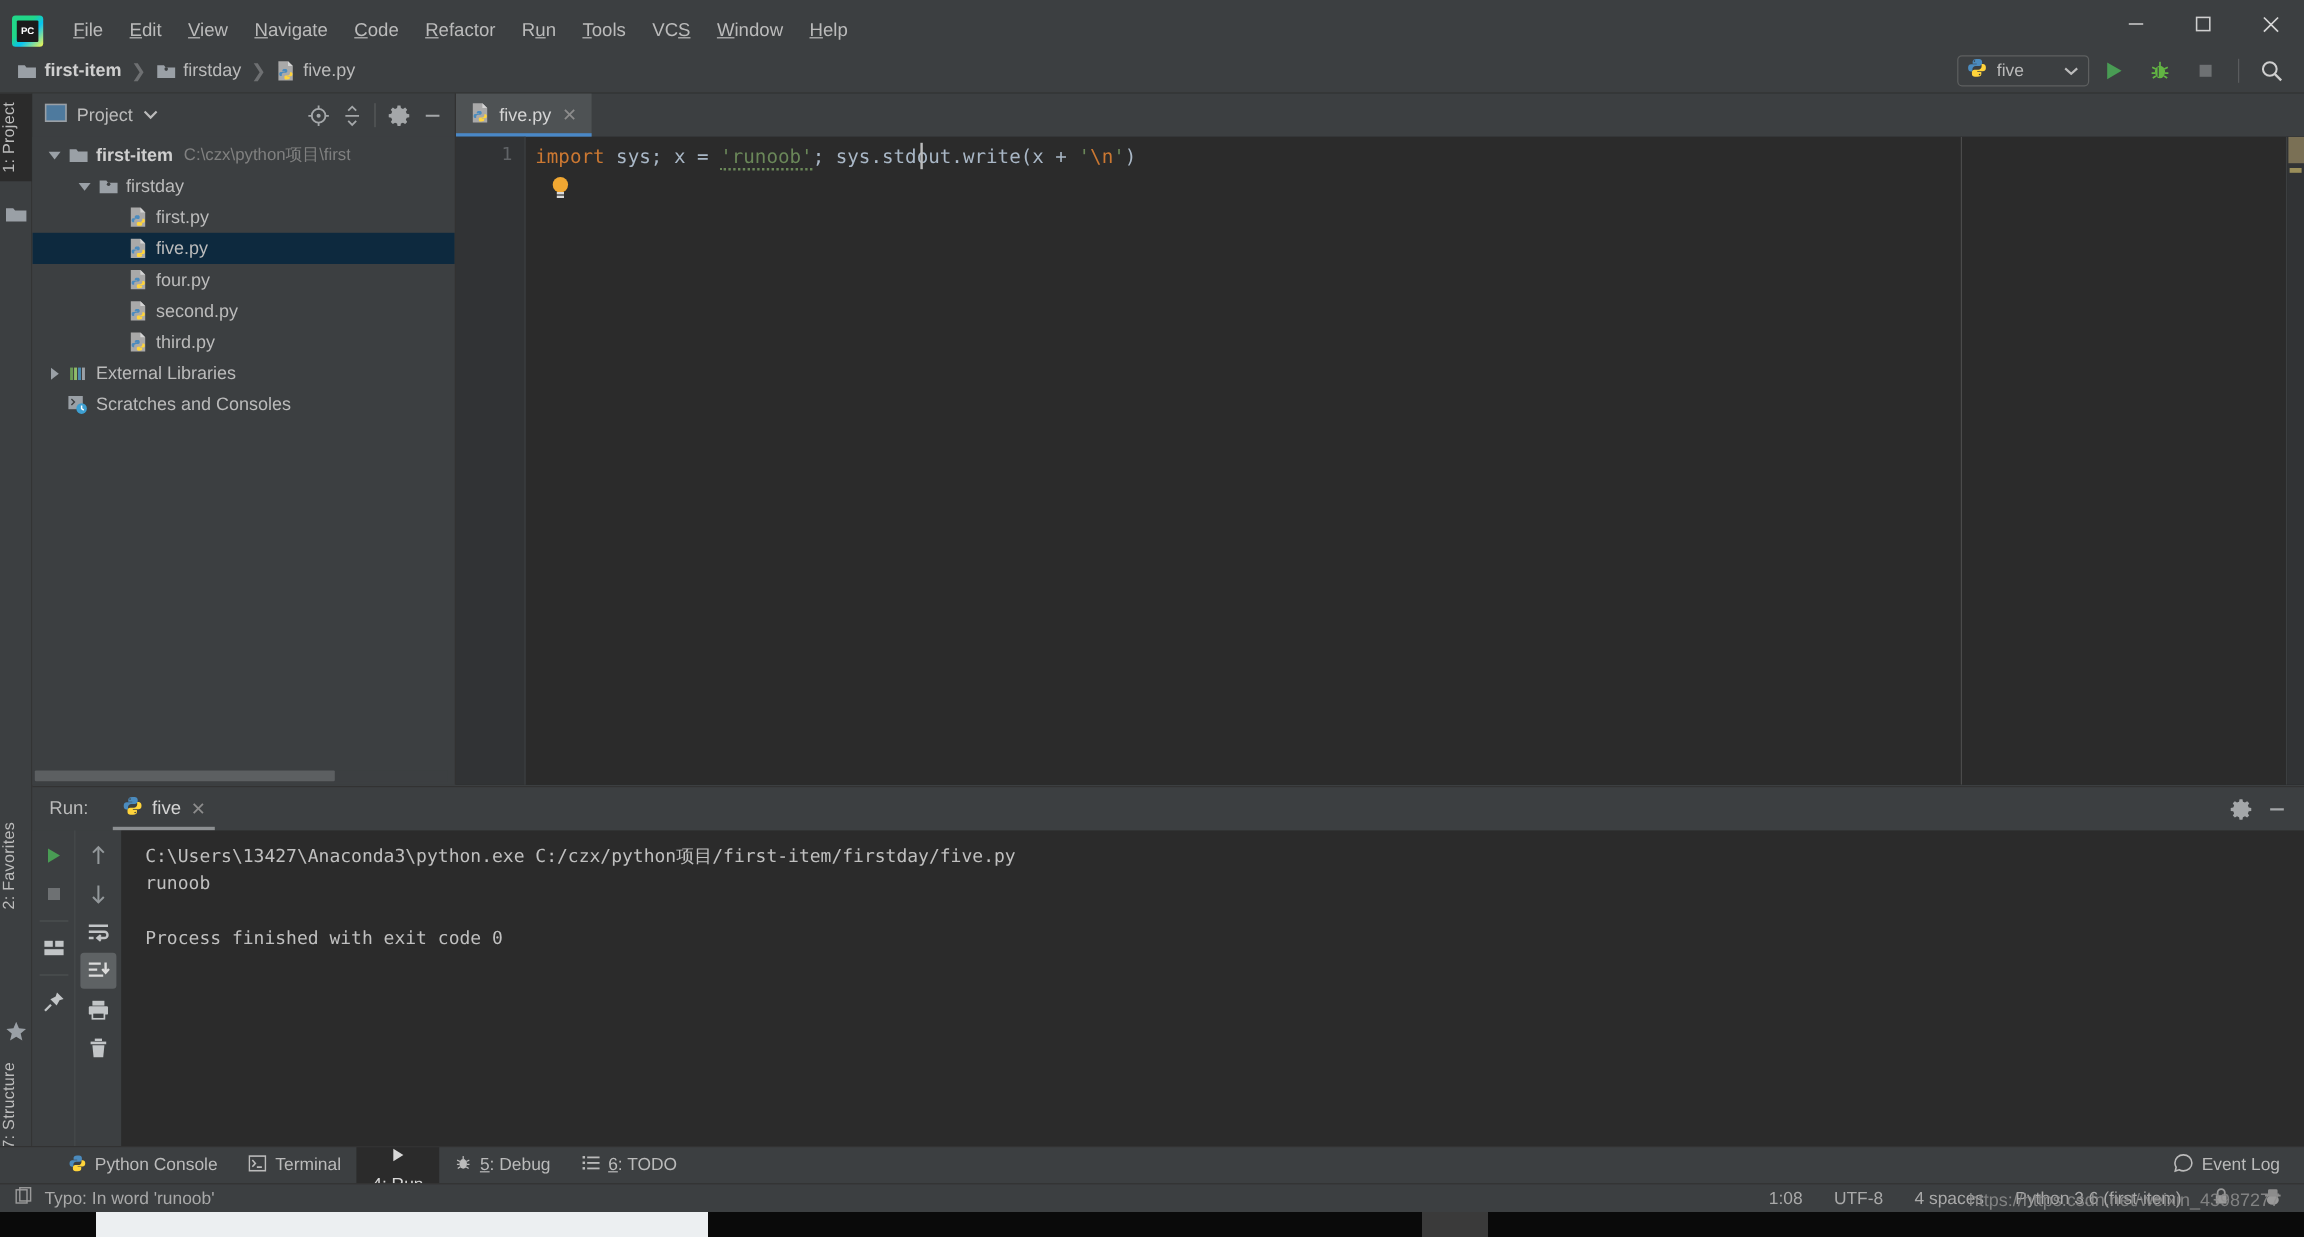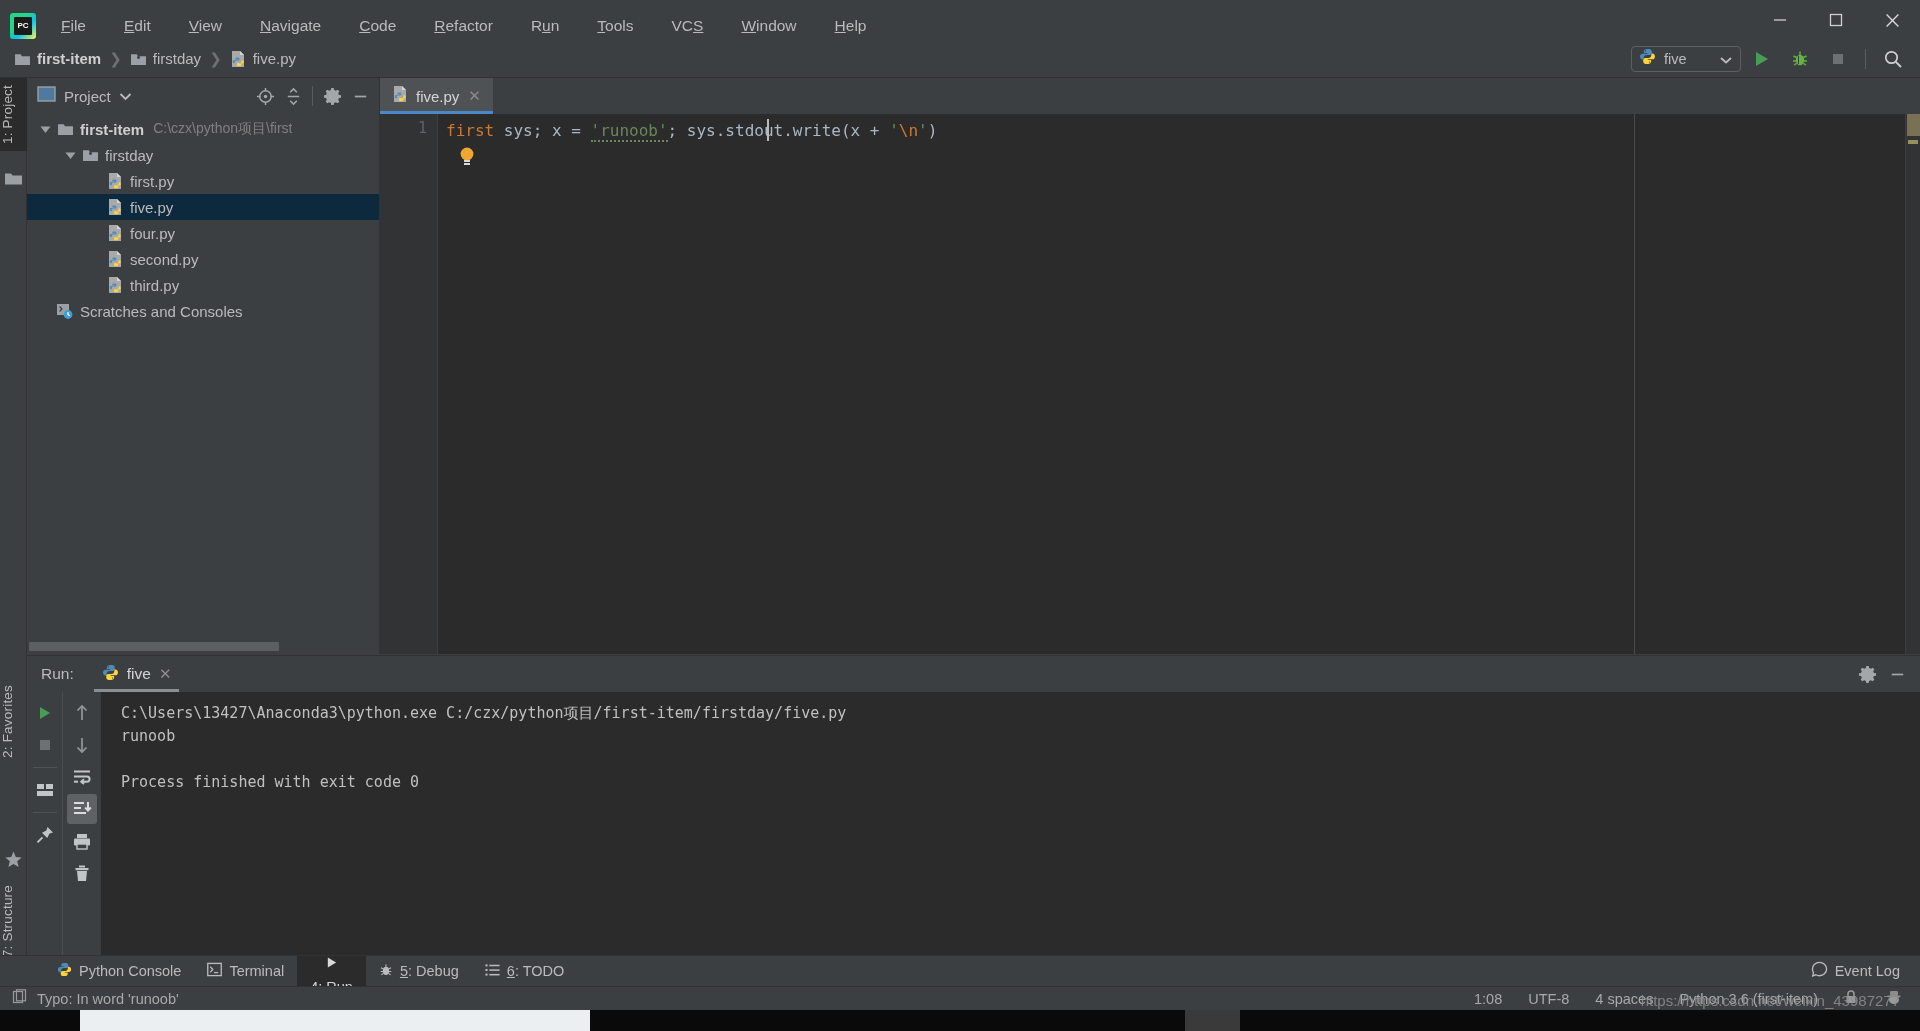--- a/index.html
+++ b/index.html
@@ -221,21 +221,21 @@
 </style>
 </head>
 <body>
 
 <div id="app">
 
   <div class="menubar">
     <div class="pc-logo">
       <div class="inner">PC</div>
     </div>
-    <div id="menu-items" style="display:flex;align-items:center;gap:16px;">
+    <div id="menu-items" style="display:flex;align-items:center;">
         <div class="menu-item"><span class="mn">F</span>ile</div>
         <div class="menu-item"><span class="mn">E</span>dit</div>
         <div class="menu-item"><span class="mn">V</span>iew</div>
         <div class="menu-item"><span class="mn">N</span>avigate</div>
         <div class="menu-item"><span class="mn">C</span>ode</div>
         <div class="menu-item"><span class="mn">R</span>efactor</div>
         <div class="menu-item">R<span class="mn">u</span>n</div>
         <div class="menu-item"><span class="mn">T</span>ools</div>
         <div class="menu-item">VC<span class="mn">S</span></div>
         <div class="menu-item"><span class="mn">W</span>indow</div>
@@ -494,20 +494,36 @@
             <svg width="17" height="18" viewBox="0 0 17 18">
               <path d="M2 1 h8 l4 4 v12 H2 Z" fill="#a9a9a9"></path>
               <path d="M10 1 v4 h4 Z" fill="#d4d4d4"></path>
               <path d="M7.2 7.4c-1.3 0-1.9.5-1.9 1.3v.9h2v.3H4.2c-.8 0-1.5.5-1.5 1.7 0 1.2.6 1.7 1.4 1.7h.7v-1.1c0-.9.7-1.6 1.6-1.6h1.8c.7 0 1.2-.5 1.2-1.2V8.7c0-.8-.6-1.3-1.4-1.3H7.2z" fill="#4b8bbe"></path>
               <path d="M9.6 16.1c1.3 0 1.9-.5 1.9-1.3v-.9h-2v-.3h2.7c.8 0 1.5-.5 1.5-1.7 0-1.2-.6-1.7-1.4-1.7h-.7v1.1c0 .9-.7 1.6-1.6 1.6H8.2c-.7 0-1.2.5-1.2 1.2v.8c0 .8.6 1.3 1.4 1.3h1.2z" fill="#ffd43b"></path>
             </svg>
           </span>
           <span class="nm">third.py</span>
         </div>
         <div class="trow" style="padding-left: 8px;">
+          <span class="tw">
+            <svg width="9" height="11" viewBox="0 0 9 11">
+              <path d="M1.5 0.5 L8 5.5 L1.5 10.5 Z" fill="#9aa0a6"></path>
+            </svg>
+          </span>
+          <span class="ic">
+            <svg width="17" height="15" viewBox="0 0 18 15">
+              <rect x="1.5" y="2" width="2.6" height="11" fill="#6a9955"></rect>
+              <rect x="5" y="2" width="2.6" height="11" fill="#8fbc6a"></rect>
+              <rect x="8.5" y="2" width="2.6" height="11" fill="#4a8ab0"></rect>
+              <rect x="12" y="2" width="2.6" height="11" fill="#9aa0a6"></rect>
+            </svg>
+          </span>
+          <span class="nm">External Libraries</span>
+        </div>
+        <div class="trow" style="padding-left: 8px;">
           <span class="tw"></span>
           <span class="ic">
             <svg width="18" height="17" viewBox="0 0 18 17">
               <rect x="1" y="1" width="12" height="11" fill="#9aa0a6"></rect>
               <path d="M3.5 3.5 L6 6 L3.5 8.5" fill="none" stroke="#3c3f41" stroke-width="1.2"></path>
               <circle cx="12" cy="11.5" r="4.4" fill="#3d9fd1"></circle>
               <path d="M12 9 v2.6 l1.8 1.2" fill="none" stroke="#fff" stroke-width="1.2"></path>
             </svg>
           </span>
           <span class="nm">Scratches and Consoles</span>
@@ -536,21 +552,21 @@
         <span class="close">✕</span>
         <div class="underline"></div>
       </div>
     </div>
 
     <div class="code-wrap">
       <div class="gutter">
         <div class="lineno">1</div>
       </div>
       <div class="code-col">
-        <div class="codeline" id="codeline"><span class="kw">first</span><span class="pl"> sys; x = </span><span class="str typo">'runoob'</span><span class="pl">; sys.stdout.write(x + </span><span class="str">'</span><span class="esc">\n</span><span class="str">'</span><span class="pl">)</span></div>
+        <div class="codeline" id="codeline"><span class="kw">import</span><span class="pl"> sys; x = </span><span class="str typo">'runoob'</span><span class="pl">; sys.stdout.write(x + </span><span class="str">'</span><span class="esc">\n</span><span class="str">'</span><span class="pl">)</span></div>
         <div class="caret"></div>
         <div class="bulb">
           <svg width="18" height="22" viewBox="0 0 18 22">
             <circle cx="9" cy="8" r="6.4" fill="#f0a732"></circle>
             <rect x="6" y="14" width="6" height="2" fill="#d9d9d9"></rect>
             <rect x="6" y="17" width="6" height="2" fill="#d9d9d9"></rect>
           </svg>
         </div>
         <div class="edge-line" style="left:1196px;"></div>
         <div class="scroll-ln"></div>

